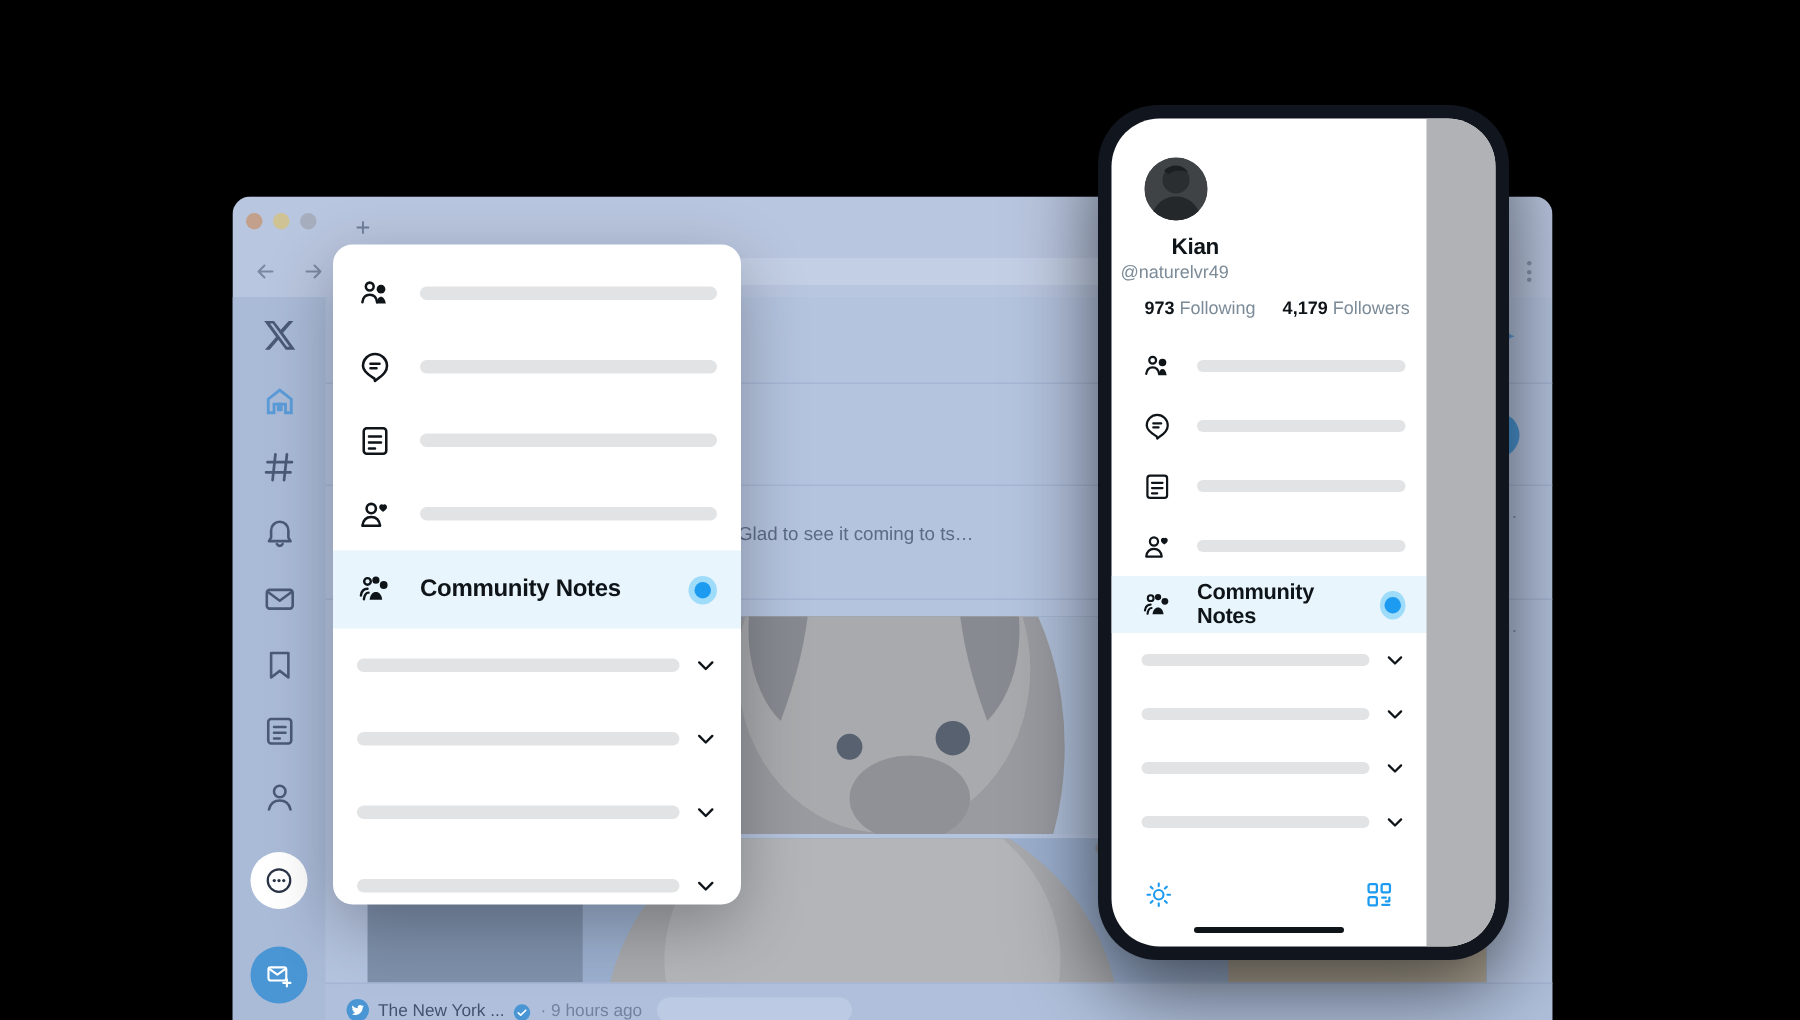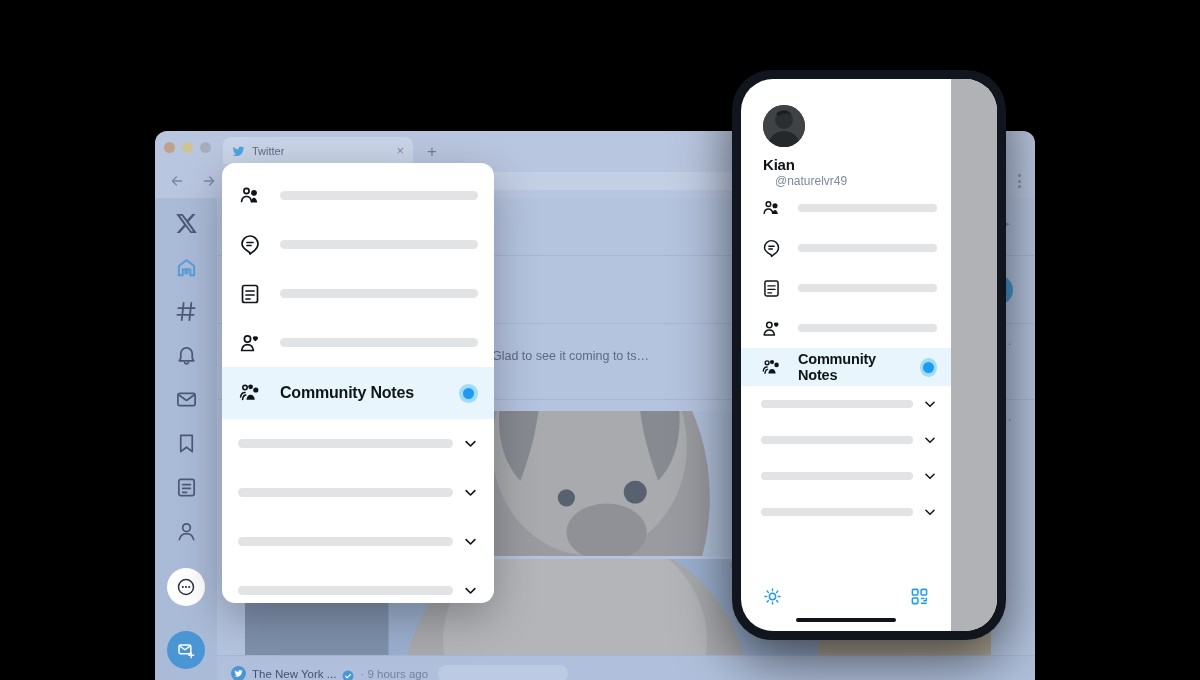--- a/index.html
+++ b/index.html
@@ -150,22 +150,22 @@
     overflow: hidden; position: relative; display: flex;
   }
   .phone-main { flex: 1; padding: 20px 0 0 0; display: flex; flex-direction: column; }
   .phone-side { width: 46px; background: #b0b2b5; flex: 0 0 46px; }
 
   .pf-avatar {
     width: 42px; height: 42px; border-radius: 50%; margin: 6px 0 9px 22px;
     overflow: hidden; background: #44484a;
   }
   .pf-avatar svg { width: 100%; height: 100%; display: block; }
-  .pf-name { font-size: 15px; font-weight: bold; color: #0f1419; padding-left: 22px; letter-spacing: -.2px; }
-  .pf-handle { font-size: 12px; color: #7c8b98; padding-left: 34px; padding-top: 1px; }
+  .pf-name { font-size: 15px; font-weight: bold; color: #0f1419; padding-left: 40px; letter-spacing: -.2px; }
+  .pf-handle { font-size: 12px; color: #7c8b98; padding-left: 6px; padding-top: 1px; }
   .pf-stats { display: flex; gap: 18px; padding: 10px 0 12px 22px; font-size: 12px; color: #7c8b98; }
   .pf-stats b { color: #0f1419; }
 
   .ph-row { display: flex; align-items: center; gap: 16px; height: 40px; padding: 0 14px 0 20px; }
   .ph-icon { width: 21px; height: 21px; flex: 0 0 21px; color: #0f1419; }
   .ph-bar { height: 8px; border-radius: 4px; background: #e2e3e5; flex: 1; }
   .ph-row.selected { background: #e8f5fd; height: 38px; }
   .ph-label { font-size: 14.5px; font-weight: bold; color: #0f1419; letter-spacing: -.2px; }
   .ph-radio { margin-left: auto; width: 19px; height: 19px; border-radius: 50%;
               background: #9fdcfa; display: flex; align-items: center; justify-content: center; }
@@ -188,29 +188,20 @@
 
 <div class="stage">
 
   <div class="browser">
 
     <div class="browser-chrome">
       <div class="traffic">
         <span class="dot r"></span>
         <span class="dot y"></span>
         <span class="dot g"></span>
-      </div>
-      <div class="tab">
-        <span class="tab-favicon">
-          <svg viewBox="0 0 24 24" fill="currentColor">
-              <path d="M23 4.9a9 9 0 01-2.6.7 4.5 4.5 0 002-2.5 9 9 0 01-2.9 1.1 4.5 4.5 0 00-7.7 4.1A12.8 12.8 0 012.5 3.6a4.5 4.5 0 001.4 6 4.5 4.5 0 01-2-.6 4.5 4.5 0 003.6 4.4 4.5 4.5 0 01-2 .1 4.5 4.5 0 004.2 3.1A9 9 0 011 18.5a12.7 12.7 0 006.9 2c8.3 0 12.8-6.9 12.8-12.8v-.6A9 9 0 0023 4.9z"></path>
-            </svg>
-        </span>
-        <span class="tab-title">Twitter</span>
-        <span class="tab-close">×</span>
       </div>
       <span class="tab-new">+</span>
     </div>
 
     <div class="browser-toolbar">
       <span class="tb-icon">
         <svg viewBox="0 0 24 24" fill="none" stroke="currentColor" stroke-width="2" stroke-linecap="round" stroke-linejoin="round">
             <path d="M19 12H5M11 18l-6-6 6-6"></path>
           </svg>
       </span>
@@ -479,20 +470,24 @@
         <div class="pf-avatar">
           <svg viewBox="0 0 42 42">
               <rect width="42" height="42" fill="#3f4345"></rect>
               <circle cx="21" cy="15" r="9" fill="#2b2e30"></circle>
               <path d="M4 42c2-11 9-16 17-16s15 5 17 16z" fill="#24282a"></path>
               <path d="M13 9c4-5 13-5 16 1-3-2-9-2-13 1z" fill="#1c1f21"></path>
             </svg>
         </div>
         <div class="pf-name">Kian</div>
         <div class="pf-handle">@naturelvr49</div>
+        <div class="pf-stats">
+          <span><b>973</b> <span>Following</span></span>
+          <span><b>4,179</b> <span>Followers</span></span>
+        </div>
 
         <div class="ph-row">
           <span class="ph-icon">
             <svg viewBox="0 0 24 24" fill="none" stroke="currentColor" stroke-width="1.7" stroke-linecap="round" stroke-linejoin="round">
                 <circle cx="8.5" cy="7" r="2.6"></circle>
                 <path d="M3.6 17.5c.4-3.3 2.4-5 4.9-5s4.5 1.7 4.9 5"></path>
                 <circle cx="16" cy="8.8" r="2.9" fill="currentColor" stroke="none"></circle>
                 <path d="M12.8 18.4c.5-3.1 1.8-4.6 3.2-4.6s2.7 1.5 3.2 4.6z" fill="currentColor" stroke="none"></path>
               </svg>
           </span>

